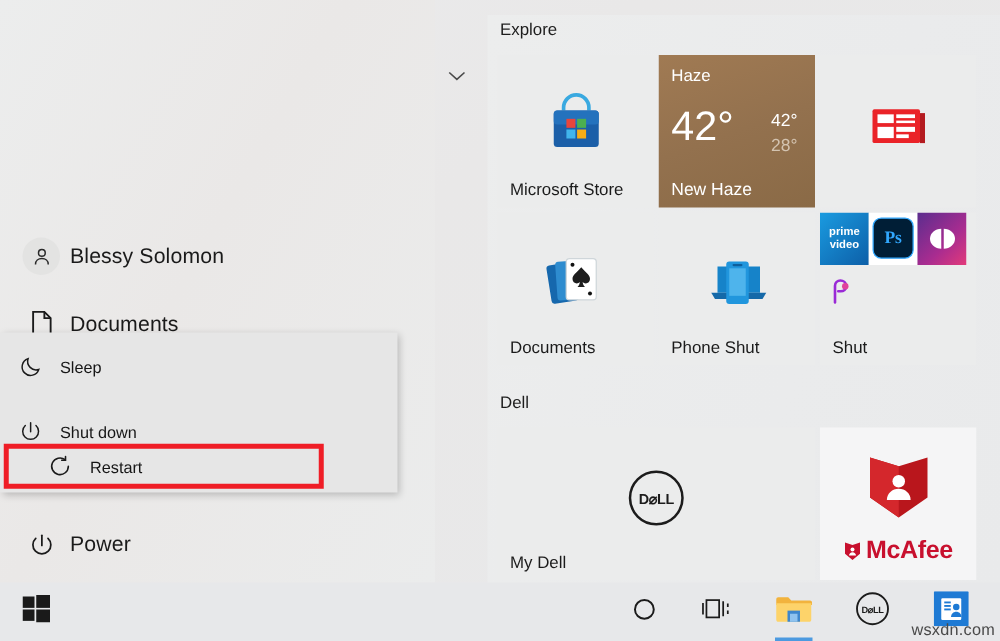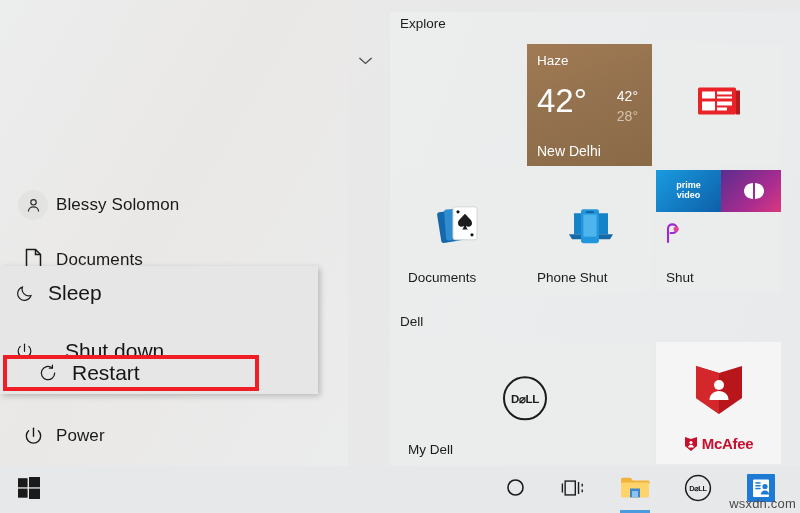--- a/index.html
+++ b/index.html
@@ -85,37 +85,37 @@
 
   
   .w-cond{position:absolute;left:10px;top:9px;font-size:13.5px;color:#fff;}
   .w-big{position:absolute;left:10px;top:40px;font-size:33px;color:#fff;line-height:1;font-weight:300;}
   .w-hi{position:absolute;right:14px;top:44px;font-size:14px;color:#fff;}
   .w-lo{position:absolute;right:14px;top:64px;font-size:14px;color:#d3c3b0;}
   .w-city{position:absolute;left:10px;bottom:7px;font-size:14px;color:#fff;}
 
   
   .play-row{position:absolute;left:0;top:0;display:flex;}
-  .play-sub{width:65px;height:41.5px;display:flex;align-items:center;justify-content:center;}
+  .play-sub{width:39px;height:41.5px;display:flex;align-items:center;justify-content:center;}
   .play-small{position:absolute;left:6px;top:52px;}
 
   
   #flyout{
     position:absolute;left:0;top:266px;width:318px;height:128px;
     background:#e6e6e6;
     box-shadow:2px 2px 6px rgba(0,0,0,.22);
   }
   .fly-item{
     position:absolute;left:0;width:318px;height:40px;
     display:flex;align-items:center;
   }
   .fly-ico{width:48px;min-width:48px;display:flex;align-items:center;justify-content:center;color:#1b1b1b;}
-  .fly-label{font-size:21px;color:#161616;}
+  .fly-label{font-size:13px;color:#161616;}
   #fly-sleep{top:7px;}
-  #fly-shutdown{top:65px;gap:17px;}
+  #fly-shutdown{top:59px;}
   #fly-restart{top:87px;margin-left:24px;}
 
   
   #annot{
     position:absolute;left:3px;top:355px;width:256px;height:36px;
     border:4px solid #ef1d26;box-sizing:border-box;pointer-events:none;
   }
 
   
   #taskbar{
@@ -196,27 +196,41 @@
   <div id="chevron">
     <svg width="15" height="10" viewBox="0 0 16 10" fill="none" stroke="#4b4b4b" stroke-width="1.4">
       <path d="M1.5 1.8 8 7.6l6.5-5.8"></path>
     </svg>
   </div>
 
   <div id="tilearea">
 
     <div class="group-head" id="grp-explore">Explore</div>
 
+    <div class="tile" id="tile-store">
+      <span class="tile-ico">
+        <svg width="54" height="54" viewBox="0 0 48 48">
+          <path d="M15 13v-2a9 9 0 0 1 18 0v2" fill="none" stroke="#39a9e0" stroke-width="2.6"></path>
+          <rect x="8" y="13" width="32" height="26" rx="2.5" fill="#1b5fa8"></rect>
+          <rect x="8" y="13" width="32" height="10" rx="2.5" fill="#2472bd"></rect>
+          <rect x="17" y="19" width="6.4" height="6.4" fill="#e8453c"></rect>
+          <rect x="24.6" y="19" width="6.4" height="6.4" fill="#4caf50"></rect>
+          <rect x="17" y="26.6" width="6.4" height="6.4" fill="#41b5ec"></rect>
+          <rect x="24.6" y="26.6" width="6.4" height="6.4" fill="#f6ad16"></rect>
+        </svg>
+      </span>
+      <span class="tile-label">Microsoft Store</span>
+    </div>
 
     <div class="tile" id="tile-weather">
       <span class="w-cond">Haze</span>
       <span class="w-big">42°</span>
       <span class="w-hi">42°</span>
       <span class="w-lo">28°</span>
-      <span class="w-city">New Delhi</span>
+      <span class="w-city">New Haze</span>
     </div>
 
     <div class="tile" id="tile-news">
       <span class="tile-ico">
         <svg width="52" height="44" viewBox="0 0 52 44">
           <rect x="5" y="8" width="38" height="27" rx="1.5" fill="#ea2328"></rect>
           <rect x="43" y="11" width="4" height="24" fill="#b41b20"></rect>
           <rect x="9" y="12" width="13" height="7" fill="#fff"></rect>
           <rect x="24" y="12" width="15" height="3" fill="#fff"></rect>
           <rect x="24" y="17" width="15" height="2" fill="#fff"></rect>
@@ -254,20 +268,25 @@
       </span>
       <span class="tile-label">Phone Shut</span>
     </div>
 
     <div class="tile" id="tile-play">
       <span class="play-row">
         <span class="play-sub" style="background:linear-gradient(135deg,#1a9be0 0%,#0d5fa8 100%);flex-direction:column;line-height:1.05;">
           <span style="color:#fff;font-size:9px;font-weight:bold;">prime</span>
           <span style="color:#fff;font-size:9px;font-weight:bold;">video</span>
         </span>
+        <span class="play-sub" style="background:#ffffff;">
+          <span style="width:31px;height:31px;border-radius:7px;background:#001e36;border:1.6px solid #31a8ff;display:flex;align-items:center;justify-content:center;">
+            <span style="color:#31a8ff;font-size:14px;font-weight:bold;font-family:'Liberation Serif',serif;">Ps</span>
+          </span>
+        </span>
         <span class="play-sub" style="background:linear-gradient(135deg,#5b2d8e 0%,#a92c90 60%,#e23a7a 100%);">
           <svg width="26" height="18" viewBox="0 0 26 18">
             <path d="M12 1v16C7 17 3 13.4 3 9S7 1 12 1z" fill="#fff"></path>
             <path d="M14 1v16c5 0 9-3.6 9-8s-4-8-9-8z" fill="#fff"></path>
           </svg>
         </span>
       </span>
       <span class="play-small">
         <svg width="21" height="22" viewBox="0 0 21 22">
           <path d="M6 20V6.5C6 4 8 2.4 10.3 2.4S15 4 15 6.8 12.8 11 10.6 11H8.6" fill="none" stroke="#9a2ad6" stroke-width="2.1" stroke-linecap="round"></path>
@@ -297,21 +316,21 @@
           <circle cx="31" cy="27" r="5" fill="#fff"></circle>
           <path d="M21.5 42c0-5.3 4.3-9 9.5-9s9.5 3.7 9.5 9z" fill="#fff"></path>
         </svg>
       </span>
       <span style="position:absolute;left:0;right:0;bottom:12px;display:flex;align-items:center;justify-content:center;gap:4px;">
         <svg width="14" height="16" viewBox="0 0 14 16">
           <path d="M1 1l6 2 6-2v9L7 15 1 10z" fill="#c8102e"></path>
           <circle cx="7" cy="6.6" r="1.6" fill="#fff"></circle>
           <path d="M4.2 11.4c0-1.5 1.3-2.6 2.8-2.6s2.8 1.1 2.8 2.6z" fill="#fff"></path>
         </svg>
-        <span style="color:#c8102e;font-size:15px;font-weight:bold;letter-spacing:-.3px;">McAfee</span>
+        <span style="color:#c8102e;font-size:20px;font-weight:bold;letter-spacing:-.3px;">McAfee</span>
       </span>
       <span class="tile-label"></span>
     </div>
 
   </div>
 
   <div id="flyout">
 
     <div class="fly-item" id="fly-sleep">
       <span class="fly-ico">

